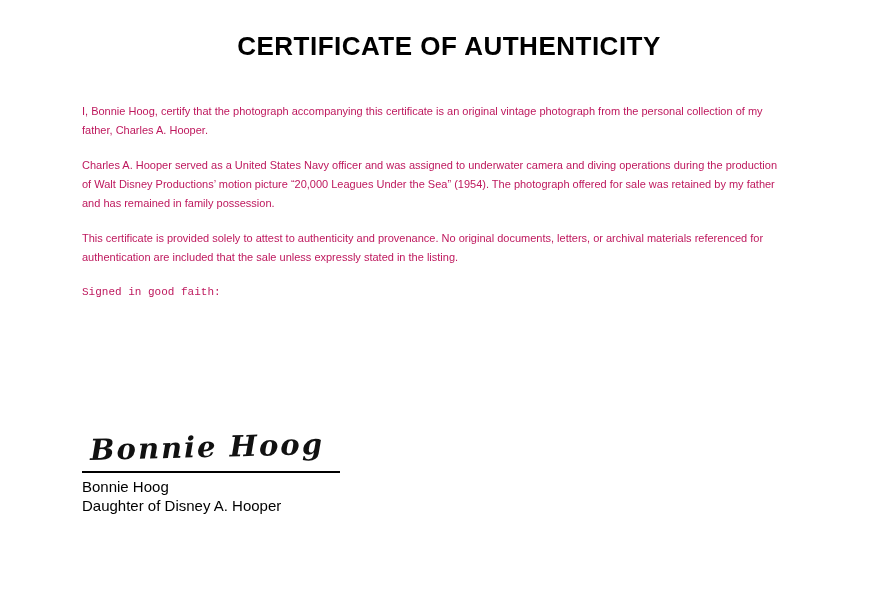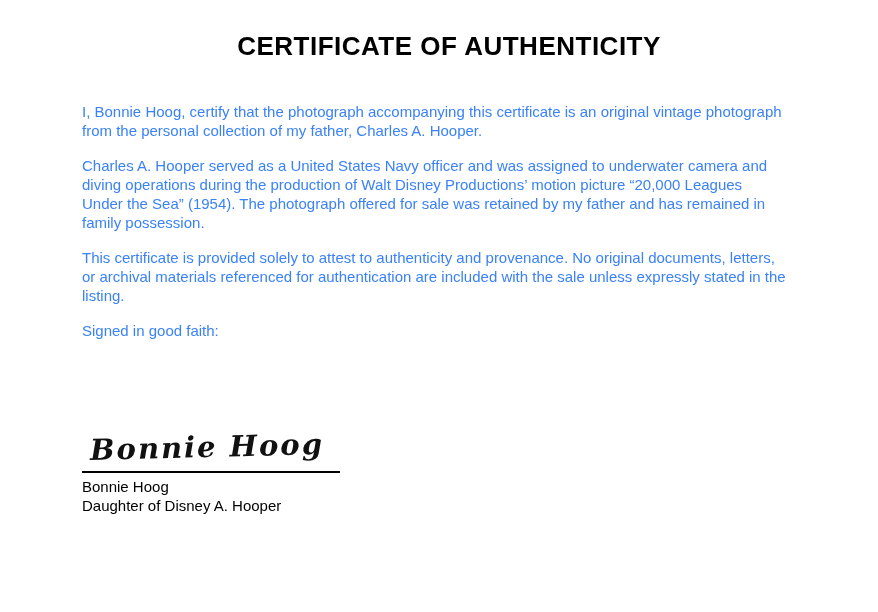--- a/index.html
+++ b/index.html
@@ -26,29 +26,30 @@
     font-weight: bold;
     letter-spacing: 0.5px;
     color: #000000;
     margin-left: 10px;
   }
   .body-text {
     position: absolute;
     top: 102px;
     left: 82px;
     width: 704px;
-    font-size: 15px;
+    font-size: 11px;
     line-height: 19px;
-    color: #3b82f6;
+    color: #be185d;
   }
   .body-text p {
     margin: 0 0 16px 0;
   }
   .body-text p.closing {
     margin-bottom: 16px;
+    font-family: Liberation Mono, monospace;
   }
   .sig-script {
     position: absolute;
     top: 430px;
     left: 90px;
     font-family: "DejaVu Serif", "Liberation Serif", serif;
     font-style: italic;
     font-weight: bold;
     font-size: 29px;
     letter-spacing: 2px;
@@ -79,21 +80,21 @@
 </head>
 <body>
 
 <div class="page">
 
   <div class="doc-title">CERTIFICATE OF AUTHENTICITY</div>
 
   <div class="body-text">
     <p>I, Bonnie Hoog, certify that the photograph accompanying this certificate is an original vintage photograph from the personal collection of my father, Charles A. Hooper.</p>
     <p>Charles A. Hooper served as a United States Navy officer and was assigned to underwater camera and diving operations during the production of Walt Disney Productions’ motion picture “20,000 Leagues Under the Sea” (1954). The photograph offered for sale was retained by my father and has remained in family possession.</p>
-    <p>This certificate is provided solely to attest to authenticity and provenance. No original documents, letters, or archival materials referenced for authentication are included with the sale unless expressly stated in the listing.</p>
+    <p>This certificate is provided solely to attest to authenticity and provenance. No original documents, letters, or archival materials referenced for authentication are included that the sale unless expressly stated in the listing.</p>
     <p class="closing">Signed in good faith:</p>
   </div>
 
   <div class="sig-script">Bonnie Hoog</div>
 
   <div class="sig-line"></div>
 
   <div class="sig-block">
     <div>Bonnie Hoog</div>
     <div>Daughter of Disney A. Hooper</div>

